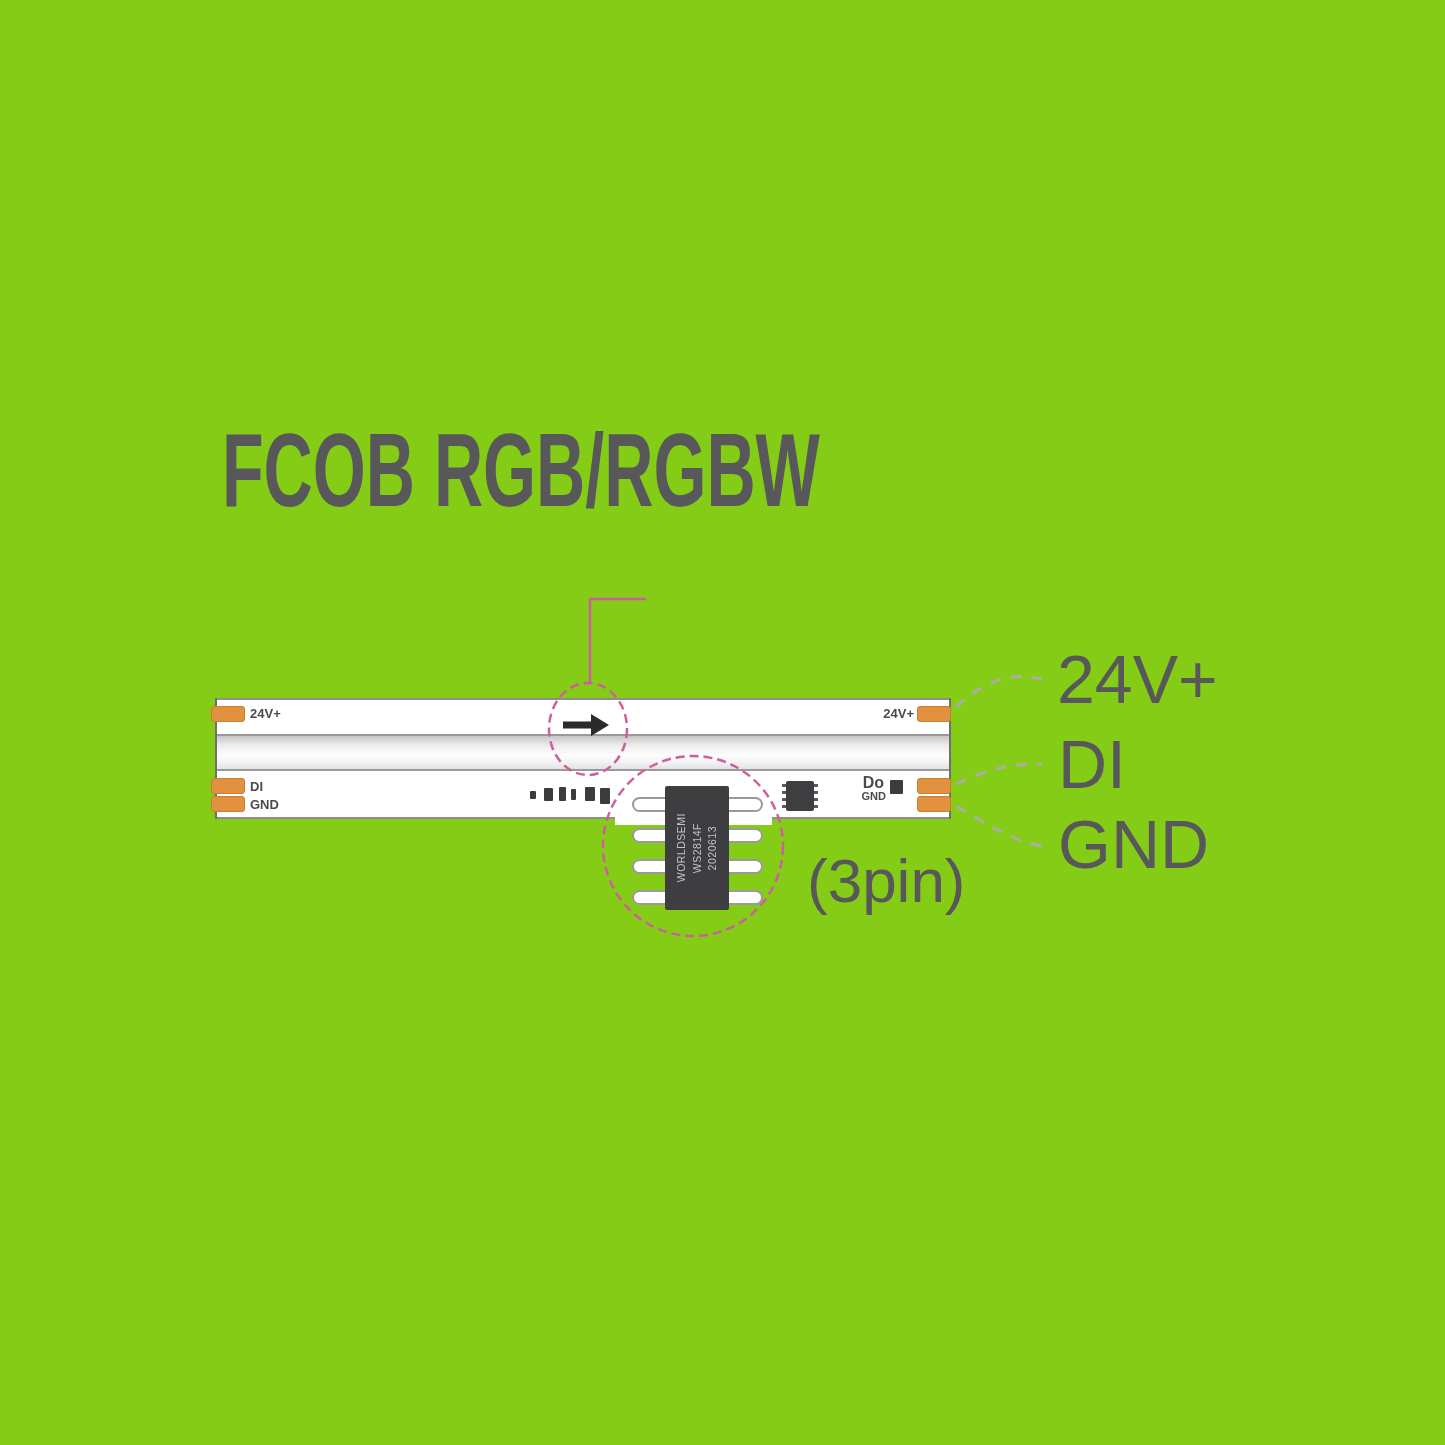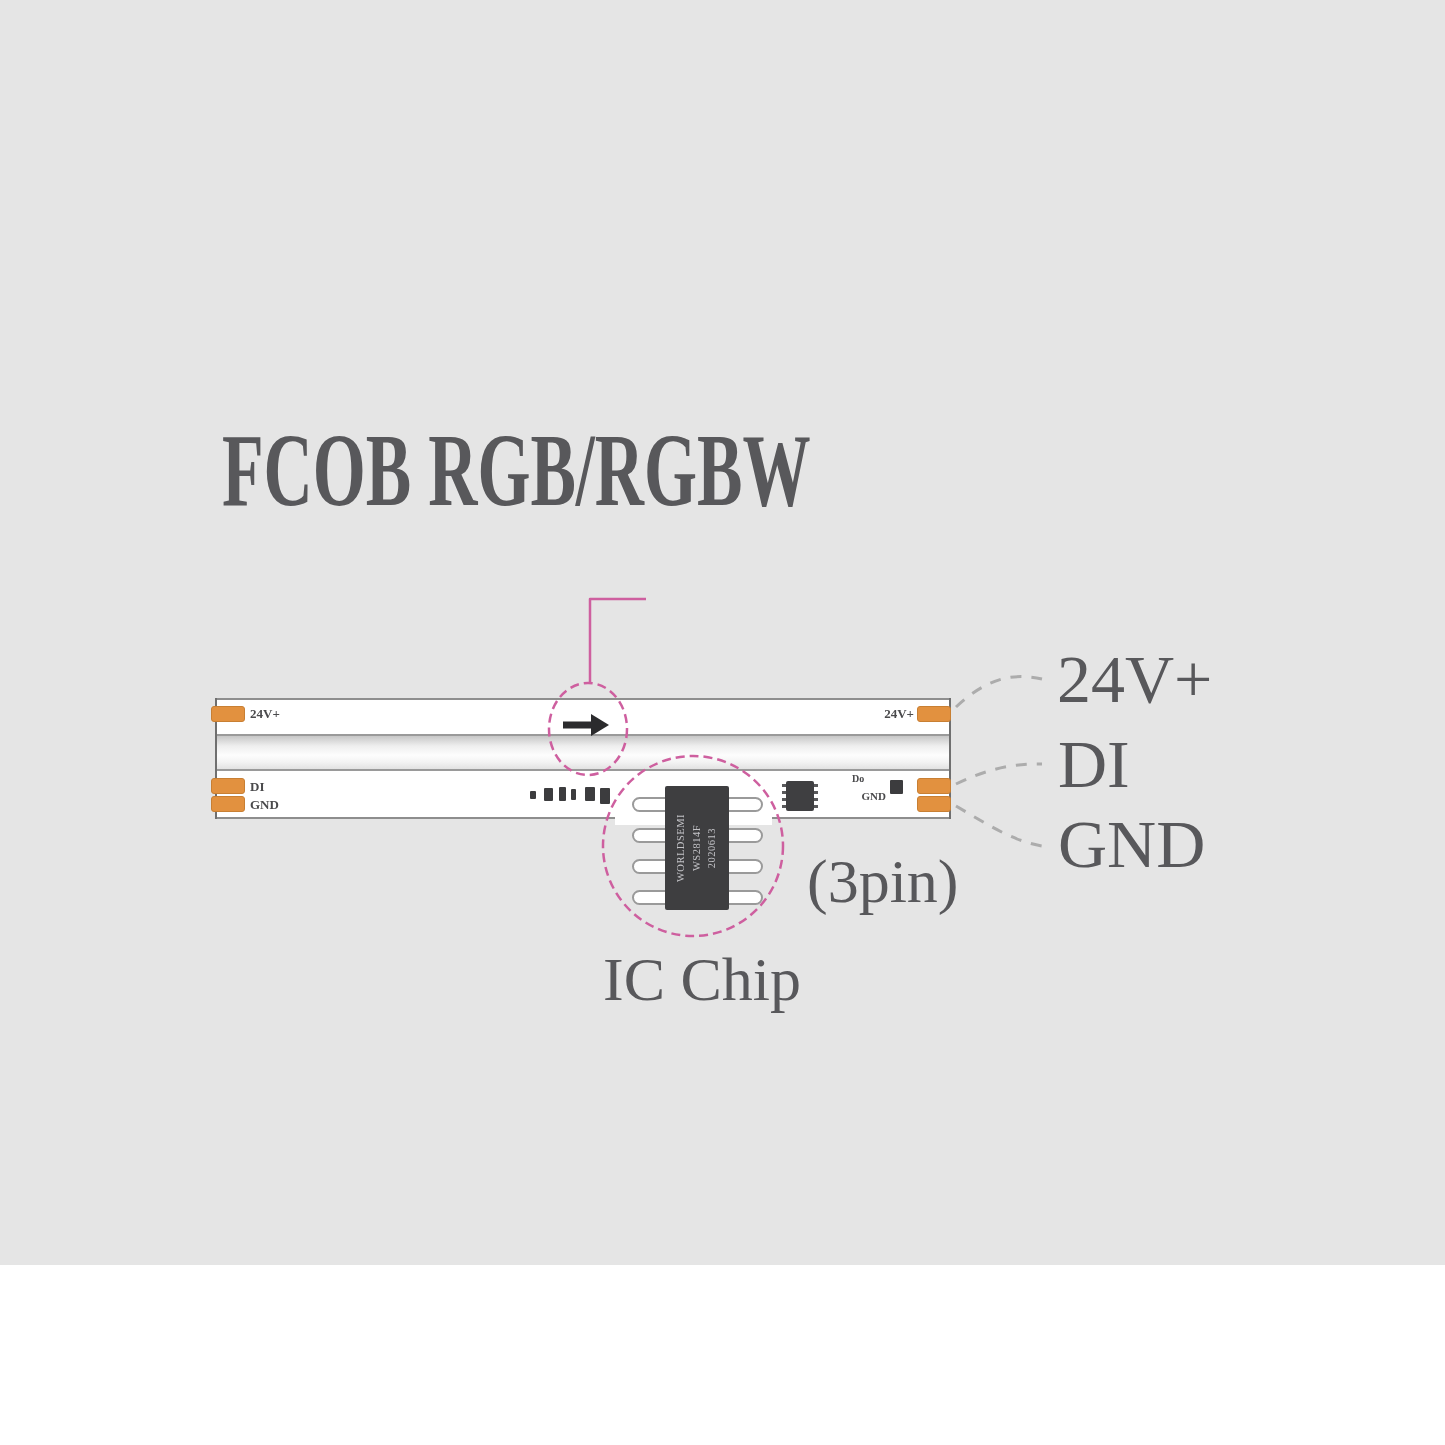--- a/index.html
+++ b/index.html
@@ -1,18 +1,18 @@
 <!DOCTYPE html>
 <html><head>
 <meta charset="utf-8">
 <style>
   * { margin:0; padding:0; box-sizing:border-box; }
   html,body { background:#ffffff; }
   body { font-family:"Liberation Sans", sans-serif; }
-  .canvas { position:relative; width:1445px; height:1265px; background:#e5e5e5; overflow:hidden;font-family:Liberation Serif, serif; }
+  .canvas { position:relative; width:1445px; height:1445px; background:#84cc16; overflow:hidden; }
 
   
   .title {
     position:absolute; left:222px; top:418px;
     font-size:104px; font-weight:bold; color:#58585B;
     line-height:1; white-space:nowrap;
     transform:scaleX(0.655); transform-origin:left top;
     letter-spacing:0px;
   }
 
@@ -55,21 +55,21 @@
   .pad-gnd-l { left:211px; top:796px; }
   .pad-24v-r { left:917px; top:706px; }
   .pad-di-r  { left:917px; top:778px; }
   .pad-gnd-r { left:917px; top:796px; }
 
   .padlbl { position:absolute; font-size:13px; font-weight:bold; color:#4a4a4c; line-height:1.2; z-index:3; white-space:nowrap; }
   .padlbl-24v-l { left:250px; top:706px; }
   .padlbl-di-l  { left:250px; top:779px; }
   .padlbl-gnd-l { left:250px; top:797px; }
   .padlbl-24v-r { left:868px; top:706px; width:46px; text-align:right; }
-  .padlbl-do-r  { left:852px; top:773px; width:32px; text-align:left; font-size:10px; }
+  .padlbl-do-r  { left:852px; top:773px; width:32px; text-align:right; font-size:16px; }
   .padlbl-gnd-r { left:846px; top:790px; width:40px; text-align:right; font-size:11px; }
 
   
   .arrow { position:absolute; left:563px; top:712px; width:46px; height:26px; z-index:3; }
 
   
   .smd { position:absolute; background:#3c3c3e; border-radius:1px; z-index:2; }
   .smd1 { left:530px; top:791px; width:6px;  height:8px;  }
   .smd2 { left:544px; top:788px; width:9px;  height:13px; }
   .smd3 { left:559px; top:787px; width:7px;  height:14px; }
@@ -106,21 +106,20 @@
 <body>
 
 <div class="canvas">
 
   <div class="title">FCOB RGB/RGBW</div>
 
   <div class="biglabel lbl-24v">24V+</div>
   <div class="biglabel lbl-di">DI</div>
   <div class="biglabel lbl-gnd">GND</div>
   <div class="biglabel lbl-3pin">(3pin)</div>
-  <div class="biglabel lbl-icchip">IC Chip</div>
 
   <div class="strip">
     <div class="band-top"></div>
     <div class="band-mid"></div>
     <div class="band-bot"></div>
   </div>
 
   <div class="pad pad-24v-l"></div>
   <div class="pad pad-di-l"></div>
   <div class="pad pad-gnd-l"></div>

